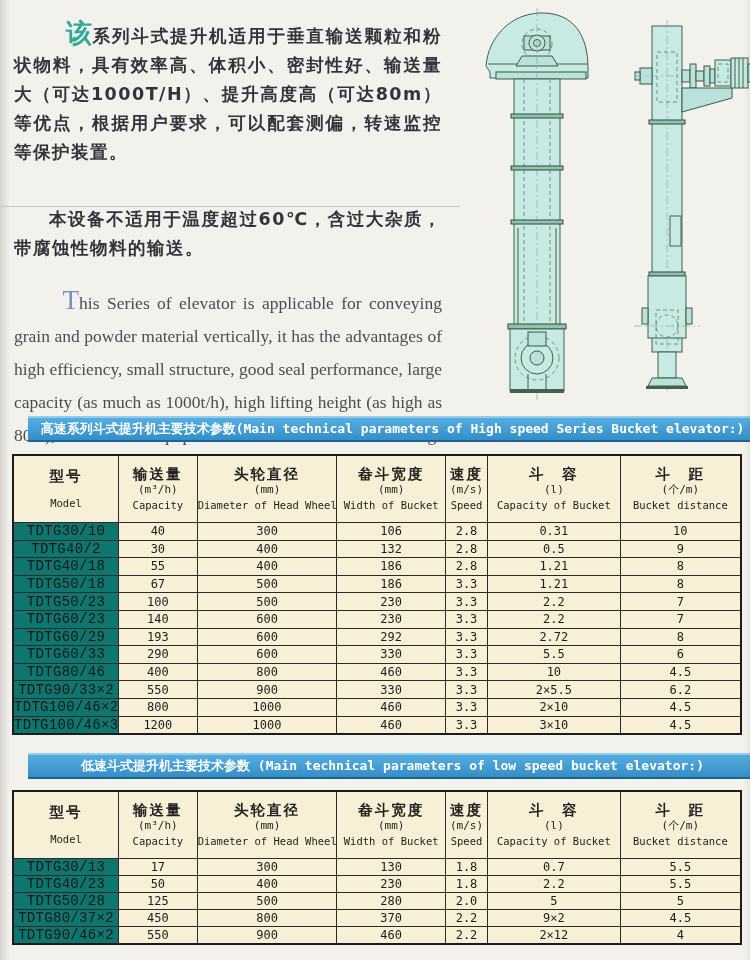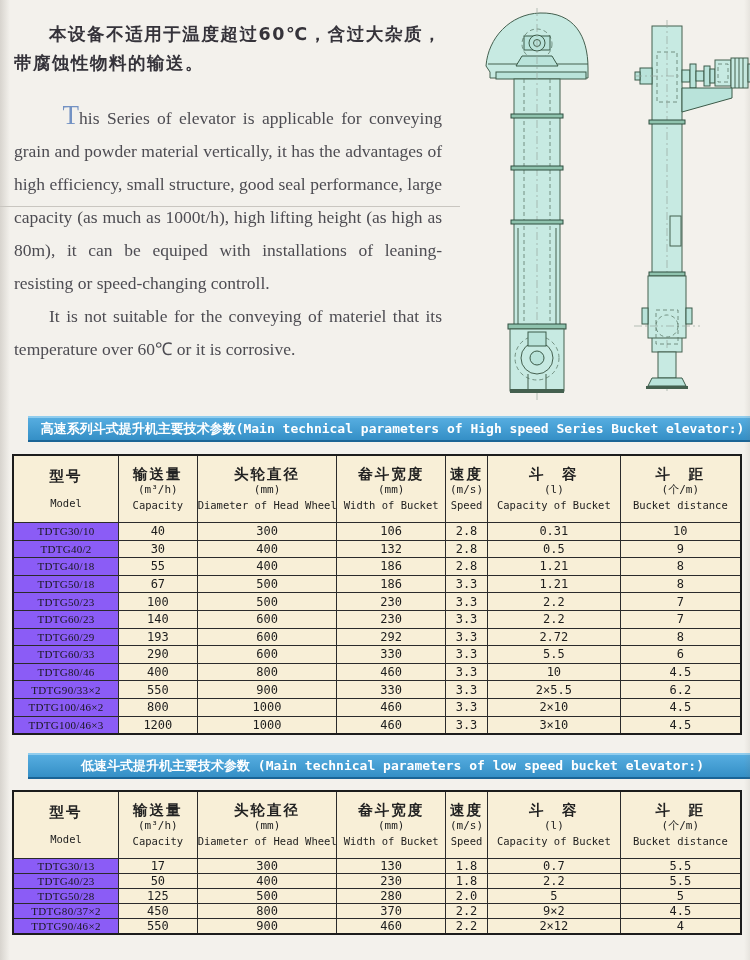--- a/index.html
+++ b/index.html
@@ -9,21 +9,21 @@
   .page::before{content:"";position:absolute;left:0;top:0;bottom:0;width:10px;
        background:linear-gradient(to right, rgba(90,80,70,.18), rgba(0,0,0,0));pointer-events:none;}
   .page::after{content:"";position:absolute;right:0;top:0;bottom:0;width:6px;
        background:linear-gradient(to left, rgba(120,110,100,.10), rgba(0,0,0,0));pointer-events:none;}
 
   
   .intro{position:absolute;left:14px;top:20px;width:428px;}
   .zh{font-weight:bold;color:#35333a;font-size:17.5px;line-height:29px;
       text-align:justify;letter-spacing:1.5px;}
   .zh p{margin:0;}
-  .zh p.p2{text-indent:2em;}
+  .zh p.p2{text-indent:2em;margin-top:38px;}
   .lead-zh{font-size:26px;color:#2fa99a;font-weight:bold;line-height:1;
       padding-left:2em;letter-spacing:0;}
   .divider{position:absolute;left:-14px;top:186px;width:460px;height:1px;background:#c9c6c0;}
   .en{margin-top:24px;font-family:"Liberation Serif", serif;font-size:17.5px;color:#4d4c52;
       line-height:33px;text-align:justify;}
   .en p{margin:0;}
   .en p.p2{text-indent:2em;}
   .lead-en{font-size:27px;color:#7392c3;line-height:1;padding-left:1.8em;}
 
   
@@ -57,30 +57,31 @@
   th,td{border:1px solid #2b2b2b;text-align:center;vertical-align:middle;padding:0;}
   thead th{height:66px;background:#f8efd7;font-weight:normal;}
   .h-zh{font-size:14.5px;font-weight:bold;color:#222;letter-spacing:2px;line-height:19px;}
   .h-unit{font-size:11px;color:#222;line-height:12px;font-family:"DejaVu Sans Mono",monospace;}
   .h-en{font-size:10.5px;color:#1d1d1d;line-height:15px;margin-top:2px;
       font-family:"DejaVu Sans Mono",monospace;white-space:nowrap;}
   .h-gap{height:8px;}
   tbody td{font-family:"DejaVu Sans Mono",monospace;font-size:12px;color:#1d1d1d;}
   .tbl1 tbody tr{height:17.6px;}
   .tbl2 tbody tr{height:14px;padding-left:16px;}
-  tbody td.model{background:#8b5cf6;font-family:Liberation Serif, serif;
-      font-size:11px;color:#17171c;letter-spacing:.3px;}
+  tbody td.model{background:#0f766e;font-family:Liberation Mono, monospace;
+      font-size:14px;color:#17171c;letter-spacing:.3px;}
 </style>
 </head>
 <body>
 
 <div class="page">
 
   <div class="intro">
     <div class="zh">
+      <p class="p1"><span class="lead-zh">该</span><span>系列斗式提升机适用于垂直输送颗粒和粉状物料，具有效率高、体积小、密封性好、输送量大（可达1000T/H）、提升高度高（可达80m）等优点，根据用户要求，可以配套测偏，转速监控等保护装置。</span></p>
       <p class="p2">本设备不适用于温度超过60℃，含过大杂质，带腐蚀性物料的输送。</p>
     </div>
     <div class="divider"></div>
     <div class="en">
       <p class="p1"><span class="lead-en">T</span><span>his Series of elevator is applicable for conveying grain and powder material vertically, it has the advantages of high efficiency, small structure, good seal performance, large capacity (as much as 1000t/h), high lifting height (as high as 80m), it can be equiped with installations of leaning-resisting or speed-changing controll.</span></p>
       <p class="p2">It is not suitable for the conveying of materiel that its temperature over 60℃ or it is corrosive.</p>
     </div>
   </div>
 
   <div class="drawings">

